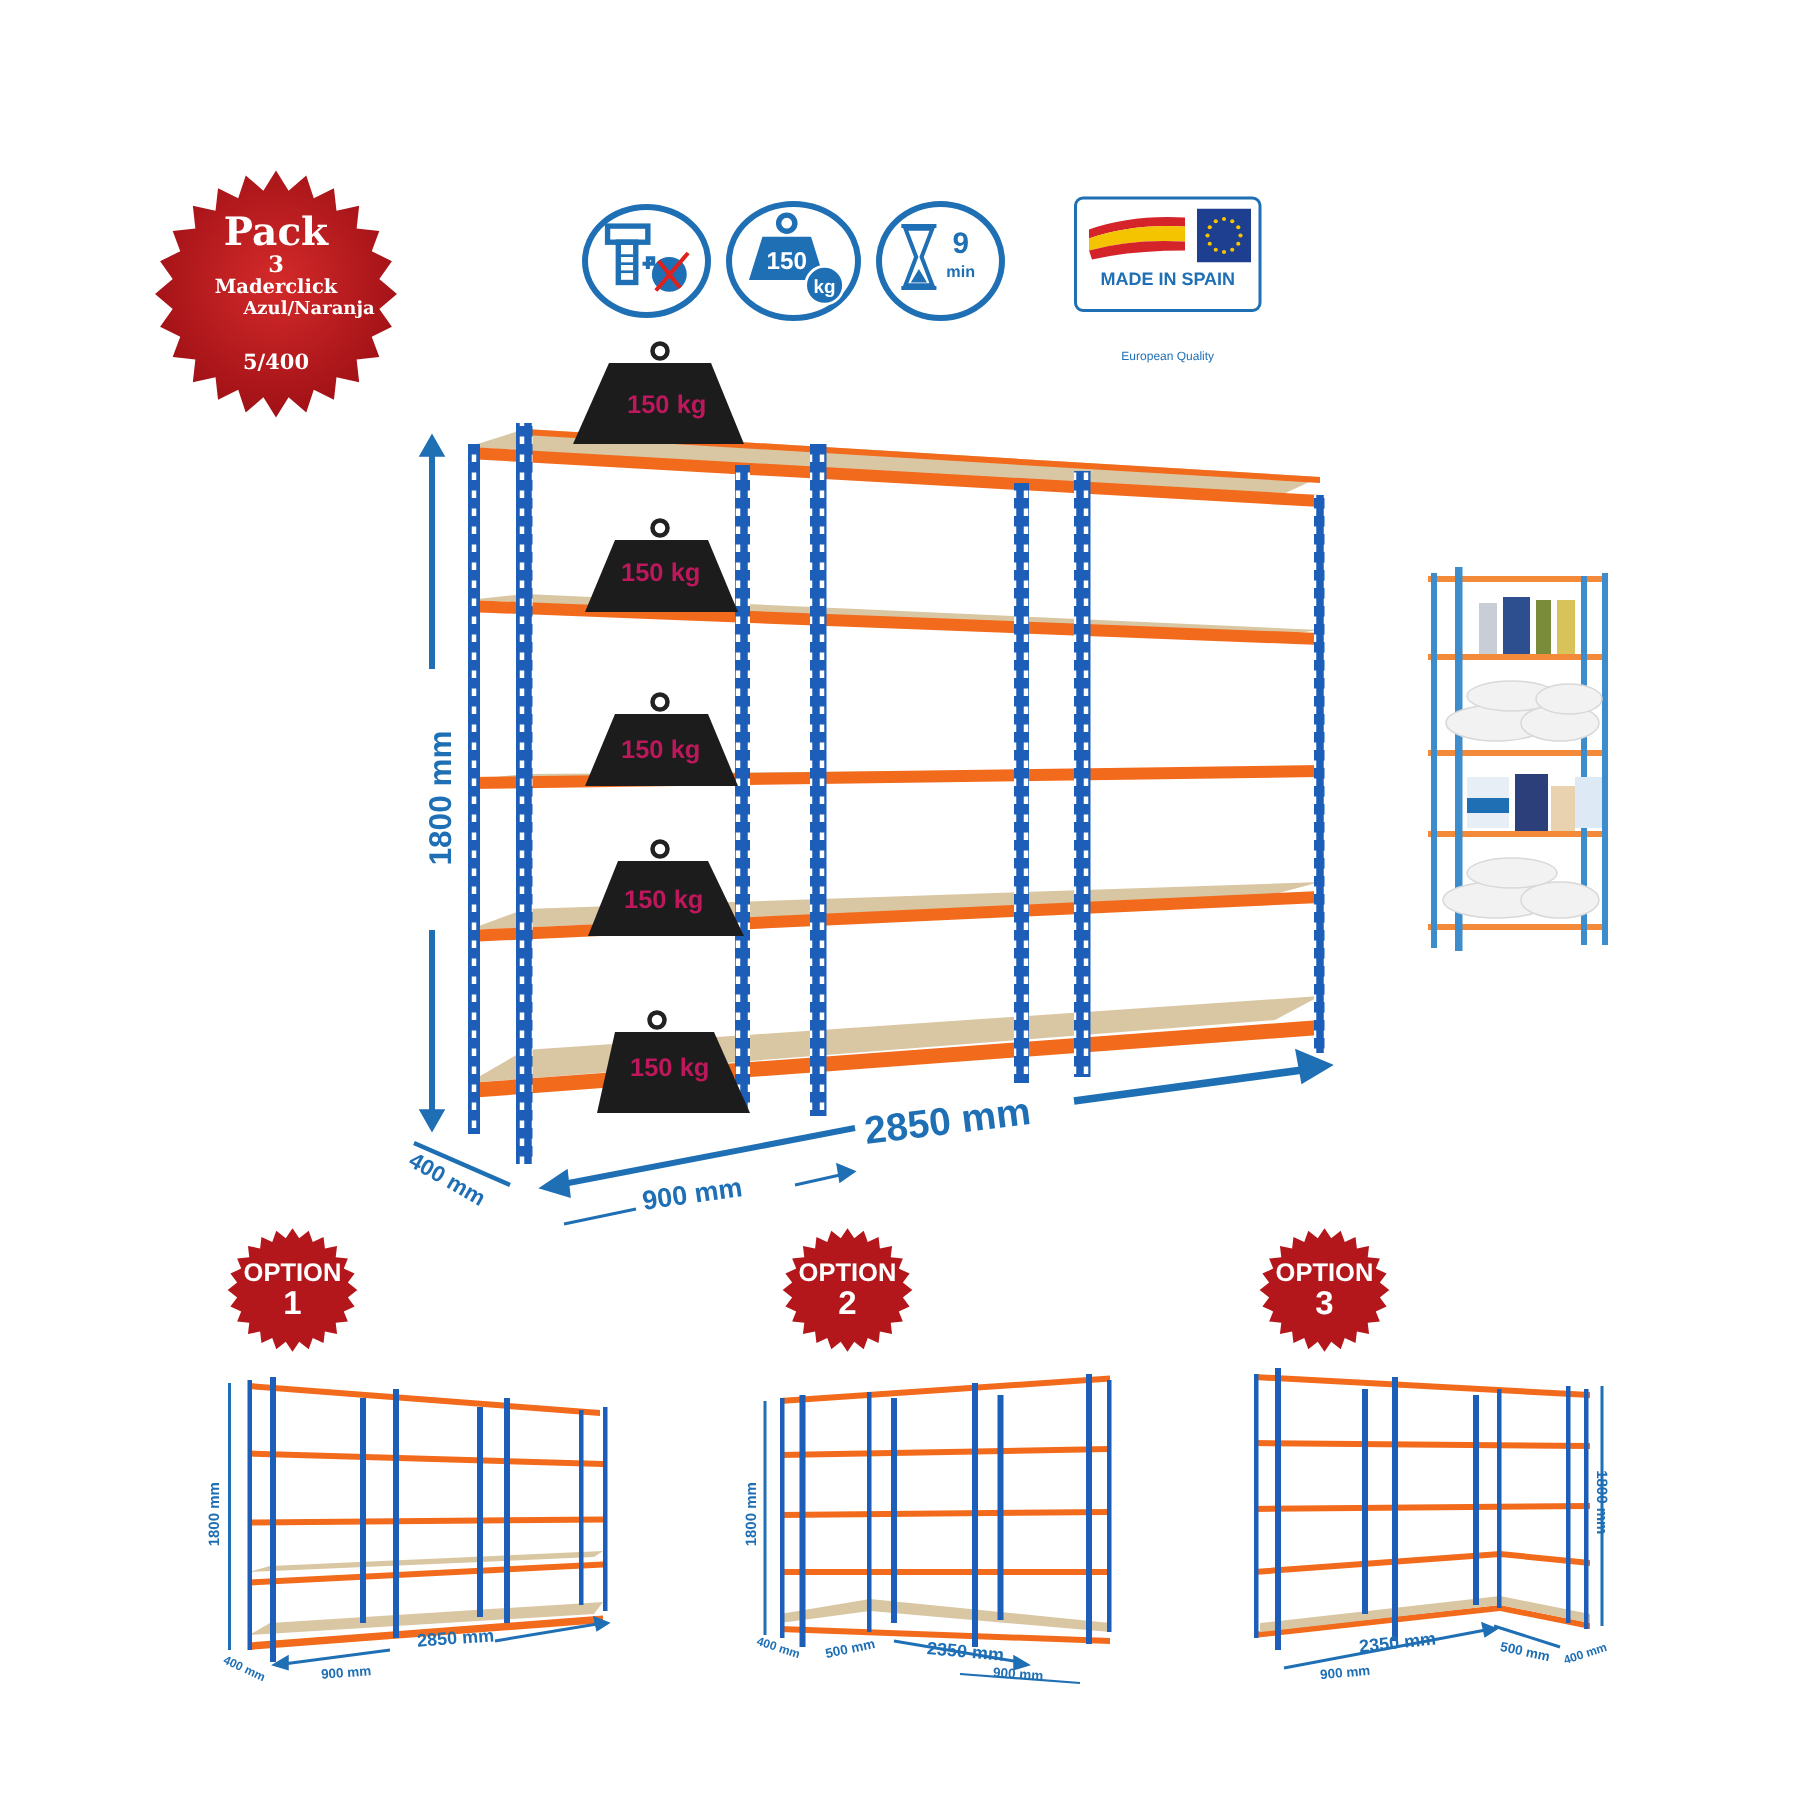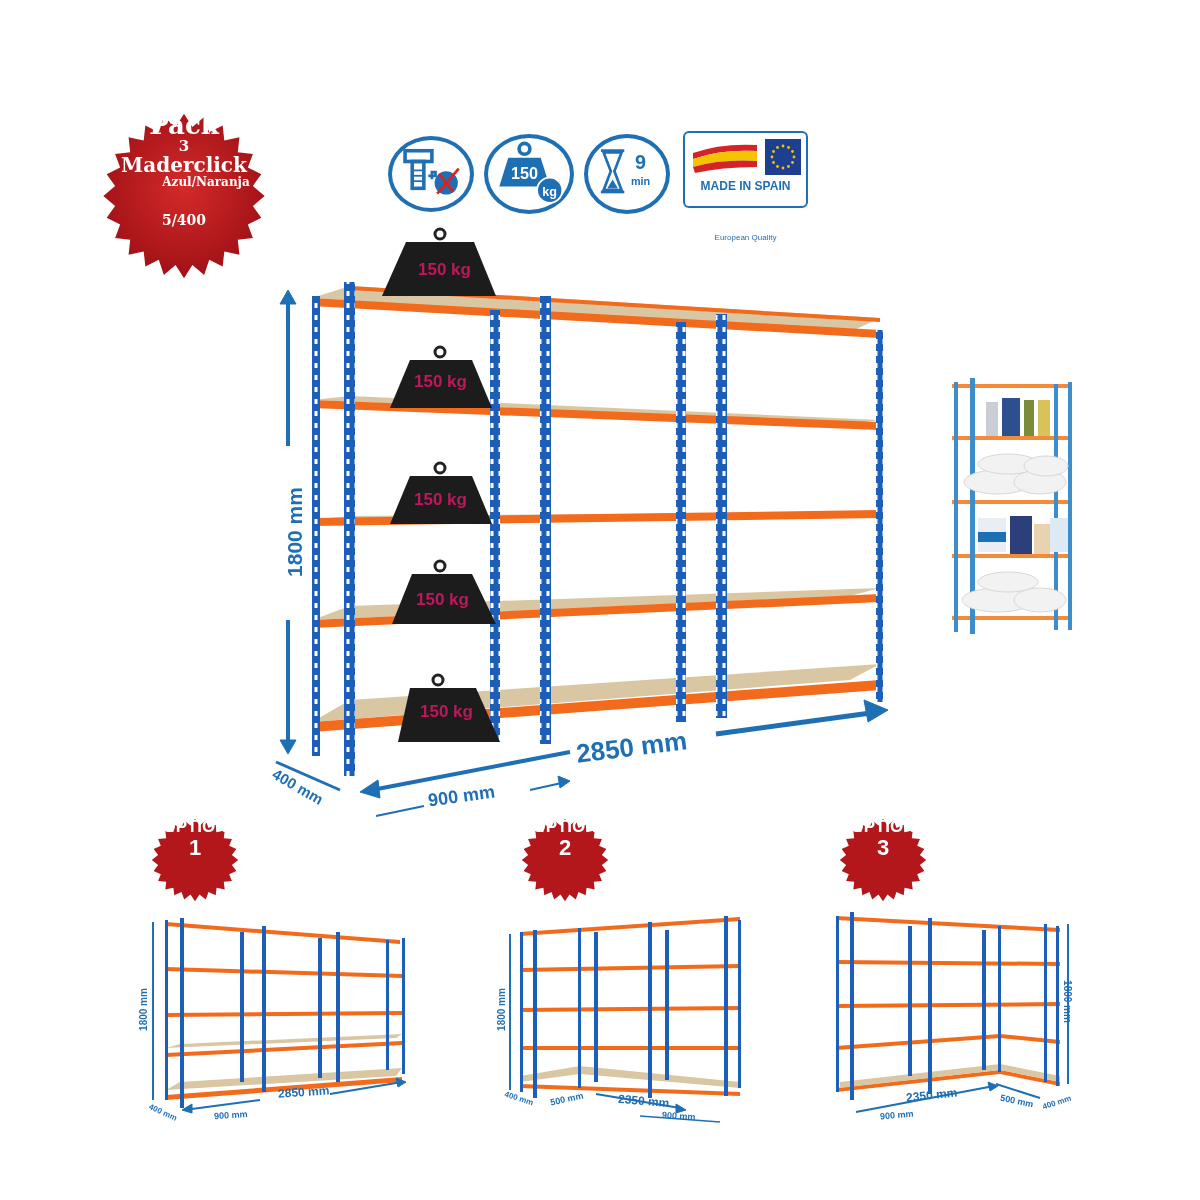--- a/index.html
+++ b/index.html
@@ -1,19 +1,19 @@
 <!DOCTYPE html>
 <html><head>
 <meta charset="utf-8">
 <style>
   * { box-sizing: border-box; margin: 0; padding: 0; }
   html, body { width: 1200px; height: 1200px; background: #ffffff; overflow: hidden; }
   body { position: relative; font-family: "Liberation Sans", sans-serif; }
   .abs { position: absolute; }
-  .seal { position: absolute; display: flex; flex-direction: column; align-items: center; color: #fff; text-align: center; }
+  .seal { position: absolute; display: flex; flex-direction: column; align-items: center; justify-content: center; color: #fff; text-align: center; }
   .seal svg { position: absolute; left: 0; top: 0; width: 100%; height: 100%; }
   .seal .txt { position: relative; z-index: 2; font-family: "DejaVu Serif", serif; font-weight: bold; line-height: 1.05; }
   .badge-ring { position: absolute; border: 4px solid #1f6fb5; border-radius: 50%; background: #fff; }
   .dim { position: absolute; color: #1f6fb5; font-weight: bold; font-family: "Liberation Sans", sans-serif; white-space: nowrap; }
   .weight-label { position: absolute; color: #be185d; font-weight: bold; font-size: 17px; font-family: "Liberation Sans", sans-serif; }
 </style>
 </head>
 <body>
 
 <div class="seal" style="left:100px; top:112px; width:168px; height:168px;">
@@ -21,21 +21,21 @@
     <defs>
         <radialGradient id="rg1" cx="50%" cy="45%" r="55%">
           <stop offset="0" stop-color="#d42a2a"></stop>
           <stop offset="1" stop-color="#a01116"></stop>
         </radialGradient>
       </defs>
     <polygon fill="url(#rg1)" points="50,1 55,9 62,3 65,12 73,8 74,17 83,15 82,24 91,25 88,33 96,37 91,44 98,50 91,56 96,63 88,67 91,75 82,76 83,85 74,83 73,92 65,88 62,97 55,91 50,99 45,91 38,97 35,88 27,92 26,83 17,85 18,76 9,75 12,67 4,63 9,56 2,50 9,44 4,37 12,33 9,25 18,24 17,15 26,17 27,8 35,12 38,3 45,9"></polygon>
   </svg>
   <div class="txt" style="font-size:26px;">Pack</div>
   <div class="txt" style="font-size:15px;">3</div>
-  <div class="txt" style="font-size:20px;">Maderclick</div>
+  <div class="txt" style="font-size:13px;">Maderclick</div>
   <div class="txt" style="font-size:12px;margin-left:44px;">Azul/Naranja</div>
   <div class="txt" style="font-size:14px;margin-top:24px;">5/400</div>
 </div>
 
 <div class="badge-ring" style="left:388px; top:136px; width:86px; height:76px; border-radius:50%;">
   <svg viewBox="0 0 86 76" width="78" height="68">
     <rect x="14" y="12" width="30" height="12" fill="none" stroke="#1f6fb5" stroke-width="4"></rect>
     <rect x="22" y="24" width="13" height="30" fill="none" stroke="#1f6fb5" stroke-width="4"></rect>
     <line x1="24" y1="34" x2="33" y2="34" stroke="#1f6fb5" stroke-width="2"></line>
     <line x1="24" y1="40" x2="33" y2="40" stroke="#1f6fb5" stroke-width="2"></line>
@@ -61,21 +61,21 @@
   <svg viewBox="0 0 86 80" width="78" height="72">
     <line x1="14" y1="14" x2="40" y2="14" stroke="#1f6fb5" stroke-width="3"></line>
     <line x1="14" y1="60" x2="40" y2="60" stroke="#1f6fb5" stroke-width="3"></line>
     <path d="M17 16 L37 16 L29 37 L37 58 L17 58 L25 37 Z" fill="none" stroke="#1f6fb5" stroke-width="3"></path>
     <polygon points="21,56 33,56 27,46" fill="#1f6fb5"></polygon>
     <text x="58" y="34" text-anchor="middle" fill="#1f6fb5" font-family="Liberation Sans, sans-serif" font-weight="bold" font-size="22">9</text>
     <text x="58" y="52" text-anchor="middle" fill="#1f6fb5" font-family="Liberation Sans, sans-serif" font-weight="bold" font-size="12">min</text>
   </svg>
 </div>
 
-<div style="position:absolute; left:683px; top:131px; width:125px; height:77px; border:2px solid #1f6fb5; border-radius:6px; background:#fff;">
+<div style="position:absolute; left:716px; top:131px; width:125px; height:77px; border:2px solid #1f6fb5; border-radius:6px; background:#fff;">
   <svg class="abs" style="left:6px; top:6px;" width="70" height="36" viewBox="0 0 70 36">
     <path d="M2 14 Q30 4 66 6 L66 12 Q30 10 2 20 Z" fill="#d5232a"></path>
     <path d="M2 20 Q30 10 66 12 L66 22 Q30 20 2 28 Z" fill="#f5c400"></path>
     <path d="M2 28 Q30 20 66 22 L66 28 Q30 28 4 34 Z" fill="#d5232a"></path>
   </svg>
   <svg class="abs" style="left:80px; top:6px;" width="36" height="36" viewBox="0 0 36 36">
     <rect width="36" height="36" fill="#1e3f8f"></rect>
     <g fill="#f5c400">
       <circle cx="18" cy="7" r="1.4"></circle>
         <circle cx="23.5" cy="8.5" r="1.4"></circle>

